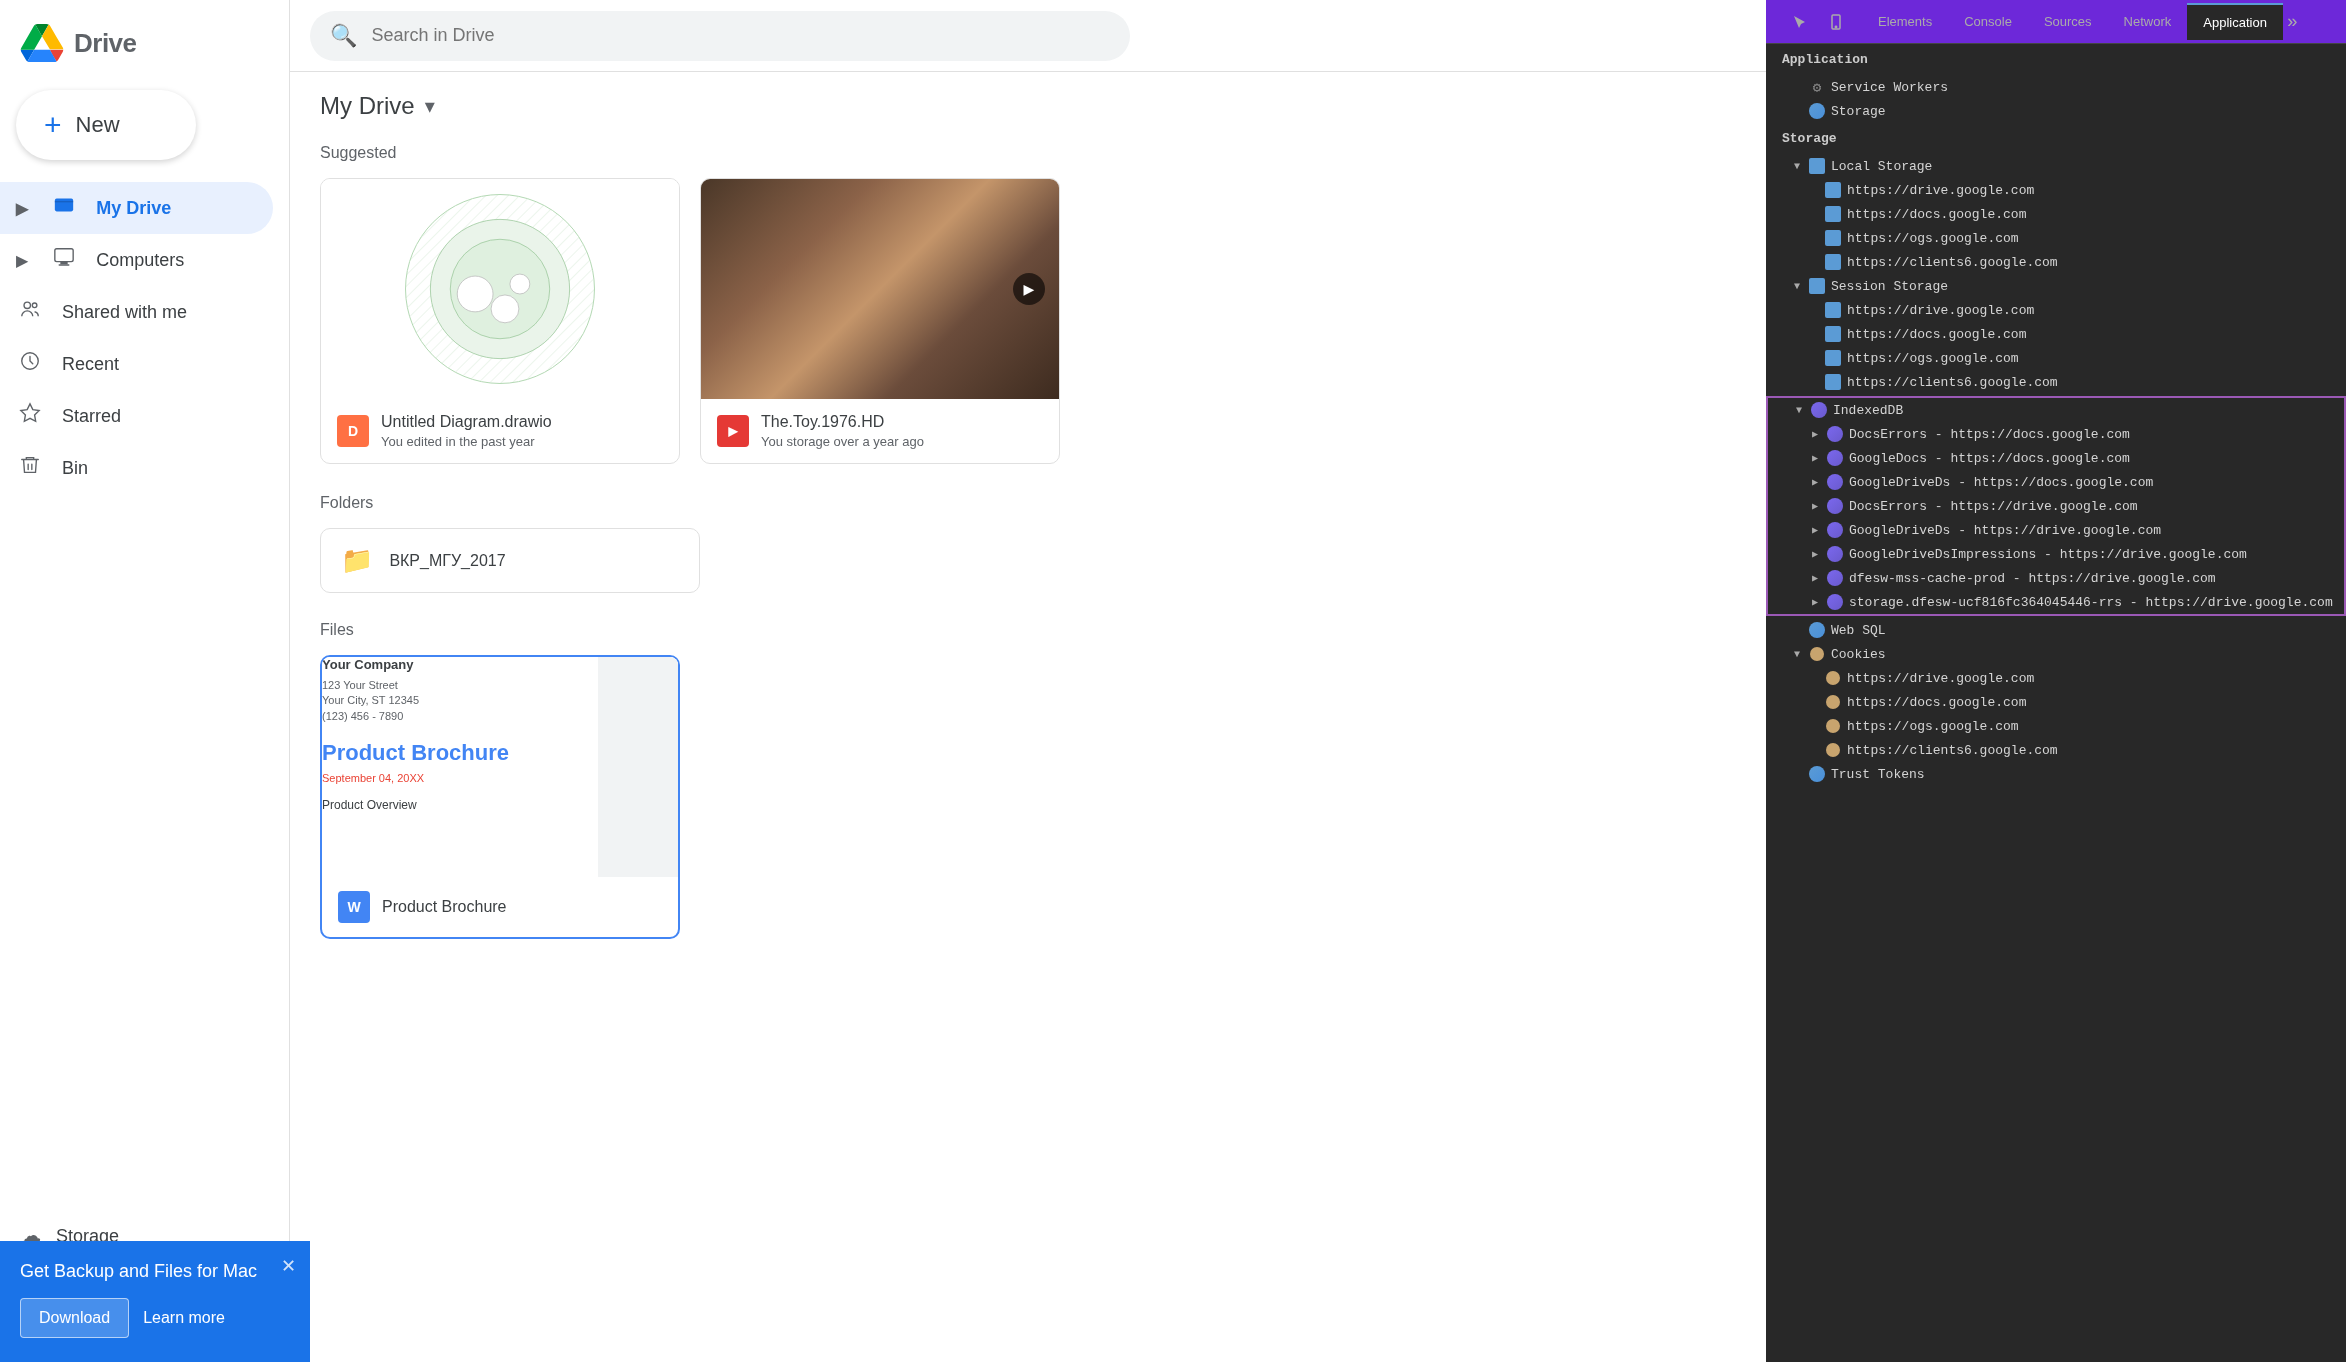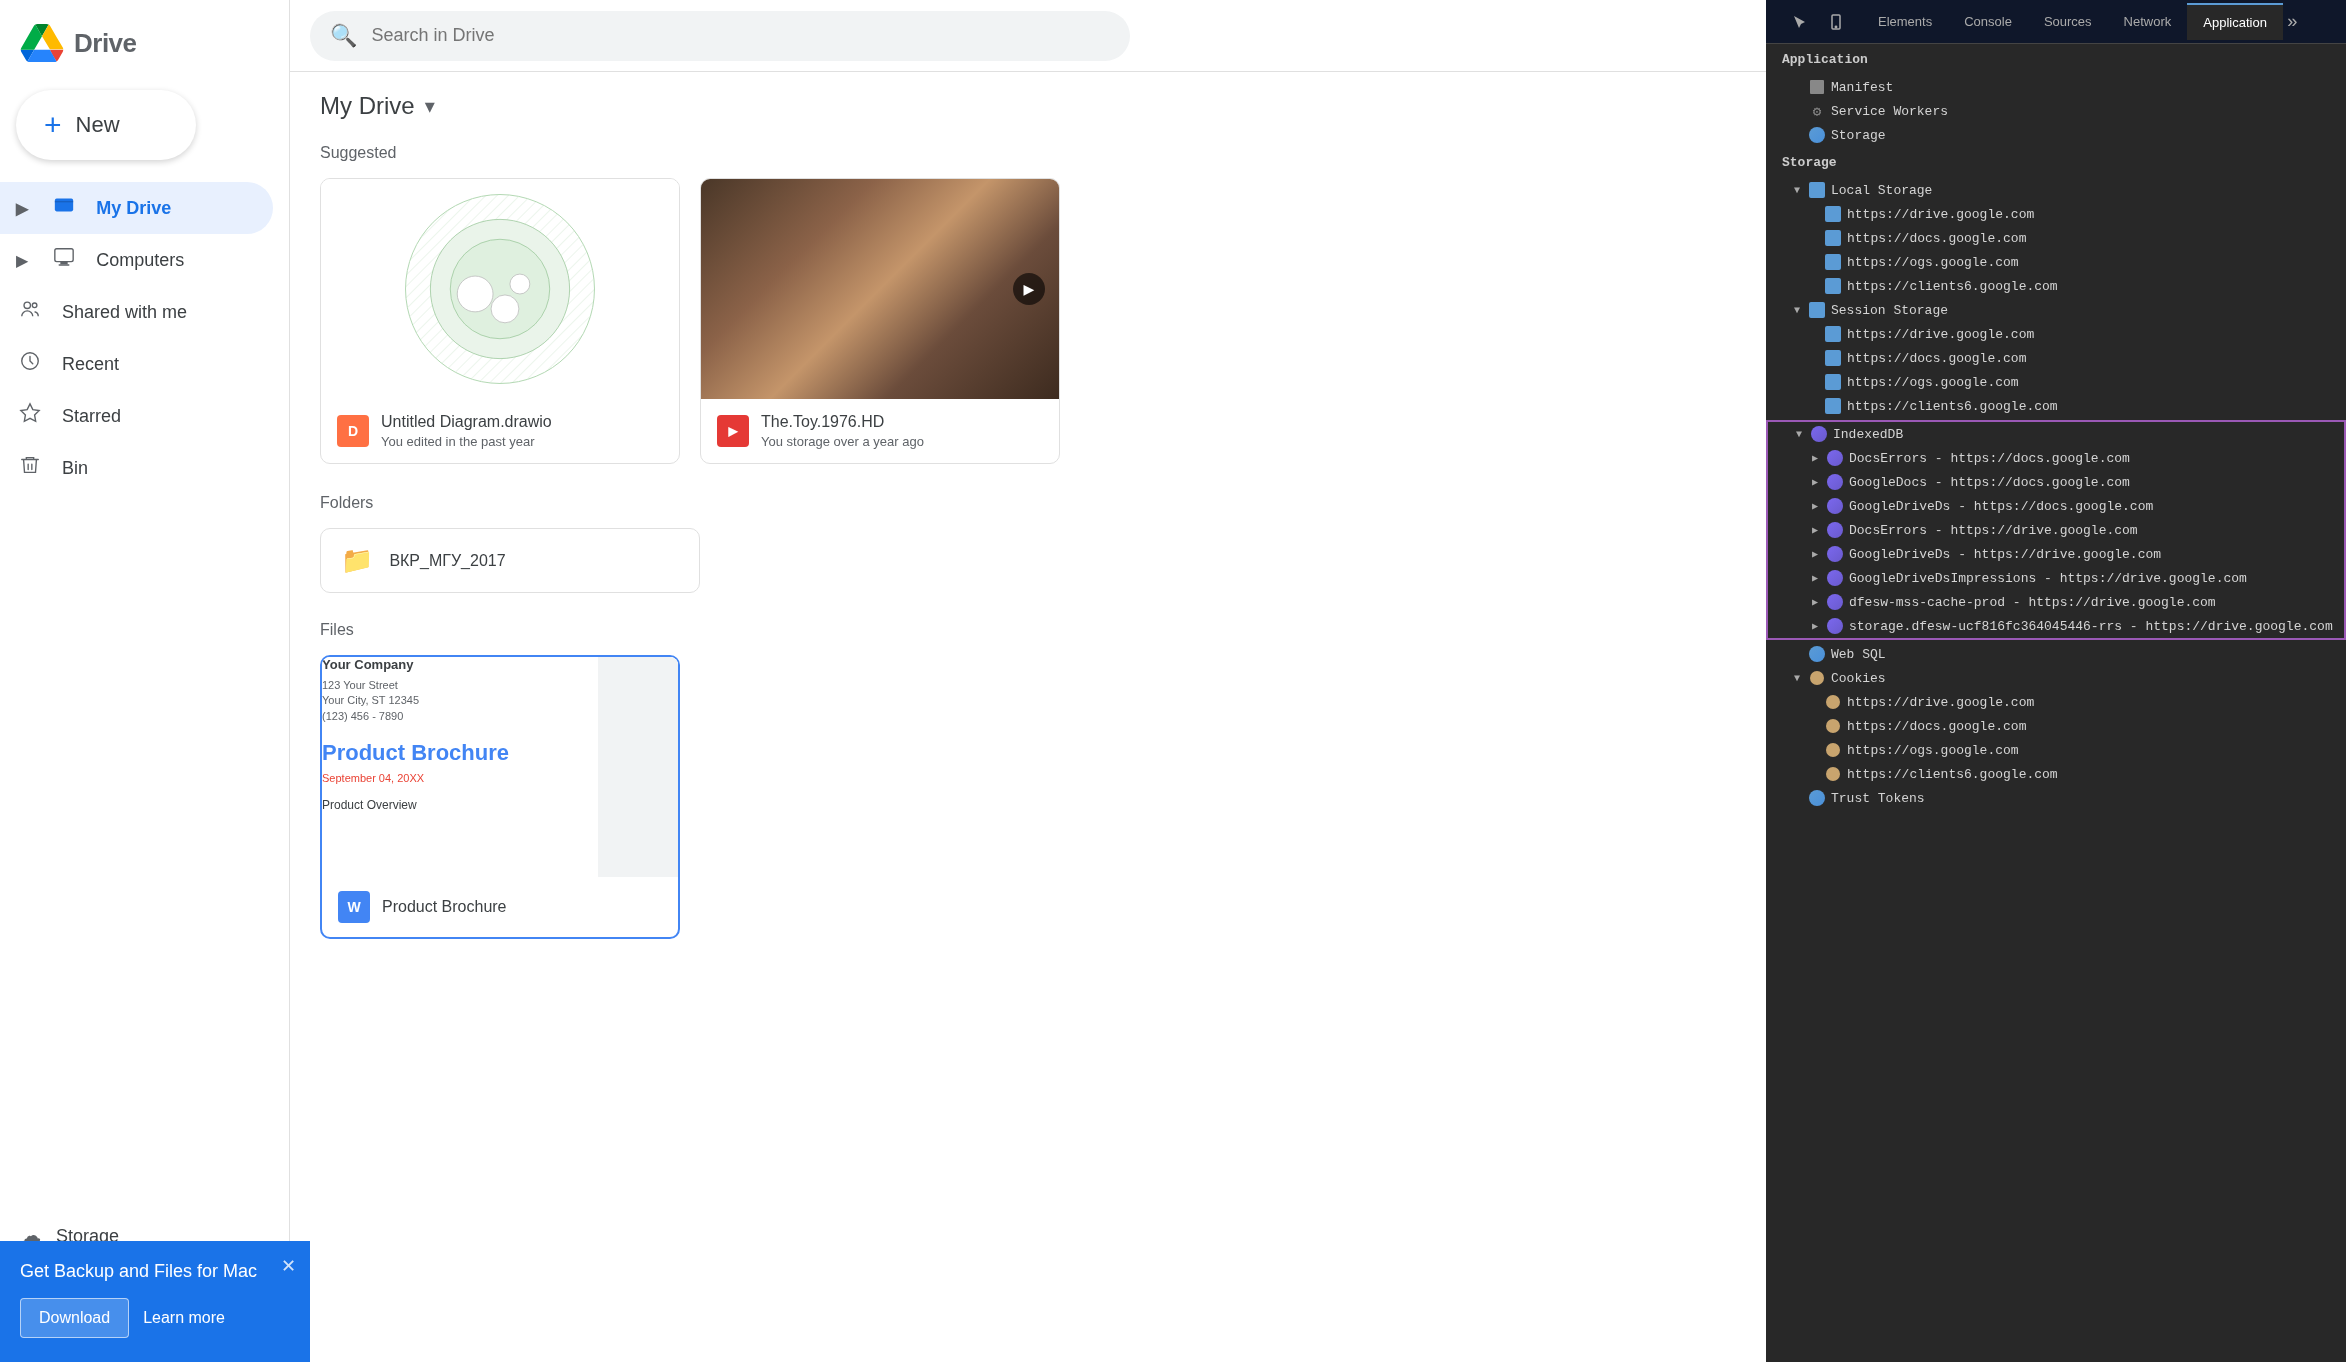--- a/index.html
+++ b/index.html
@@ -353,21 +353,21 @@
       display: flex;
       flex-direction: column;
       height: 1362px;
       font-family: 'Consolas', 'Courier New', monospace;
       font-size: 13px;
       overflow: hidden;
     }
     .devtools-tabs {
       display: flex;
       align-items: center;
-      background: #0f172a;
+      background: #6d28d9;
       border-bottom: 1px solid #444;
       height: 44px;
       padding: 0 8px;
       gap: 0;
       flex-shrink: 0;
     }
     .devtools-tab {
       padding: 10px 16px;
       color: #aaa;
       cursor: pointer;
@@ -715,27 +715,20 @@
     <button class="devtools-tab">Sources</button>
     <button class="devtools-tab">Network</button>
     <button class="devtools-tab active">Application</button>
     <span class="devtools-more">»</span>
   </div>
 
   <div class="devtools-content devtools-scrollbar" style="overflow-y:auto;">
 
     <div class="devtools-section-title">Application</div>
 
-    <div class="tree-item indent-1">
-      <span class="tree-arrow">&nbsp;</span>
-      <span class="tree-icon">
-          <span class="icon-manifest"></span>
-        </span>
-      <span>Manifest</span>
-    </div>
 
     <div class="tree-item indent-1">
       <span class="tree-arrow">&nbsp;</span>
       <span class="tree-icon">
           <span class="icon-gear">⚙</span>
         </span>
       <span>Service Workers</span>
     </div>
 
     <div class="tree-item indent-1">

